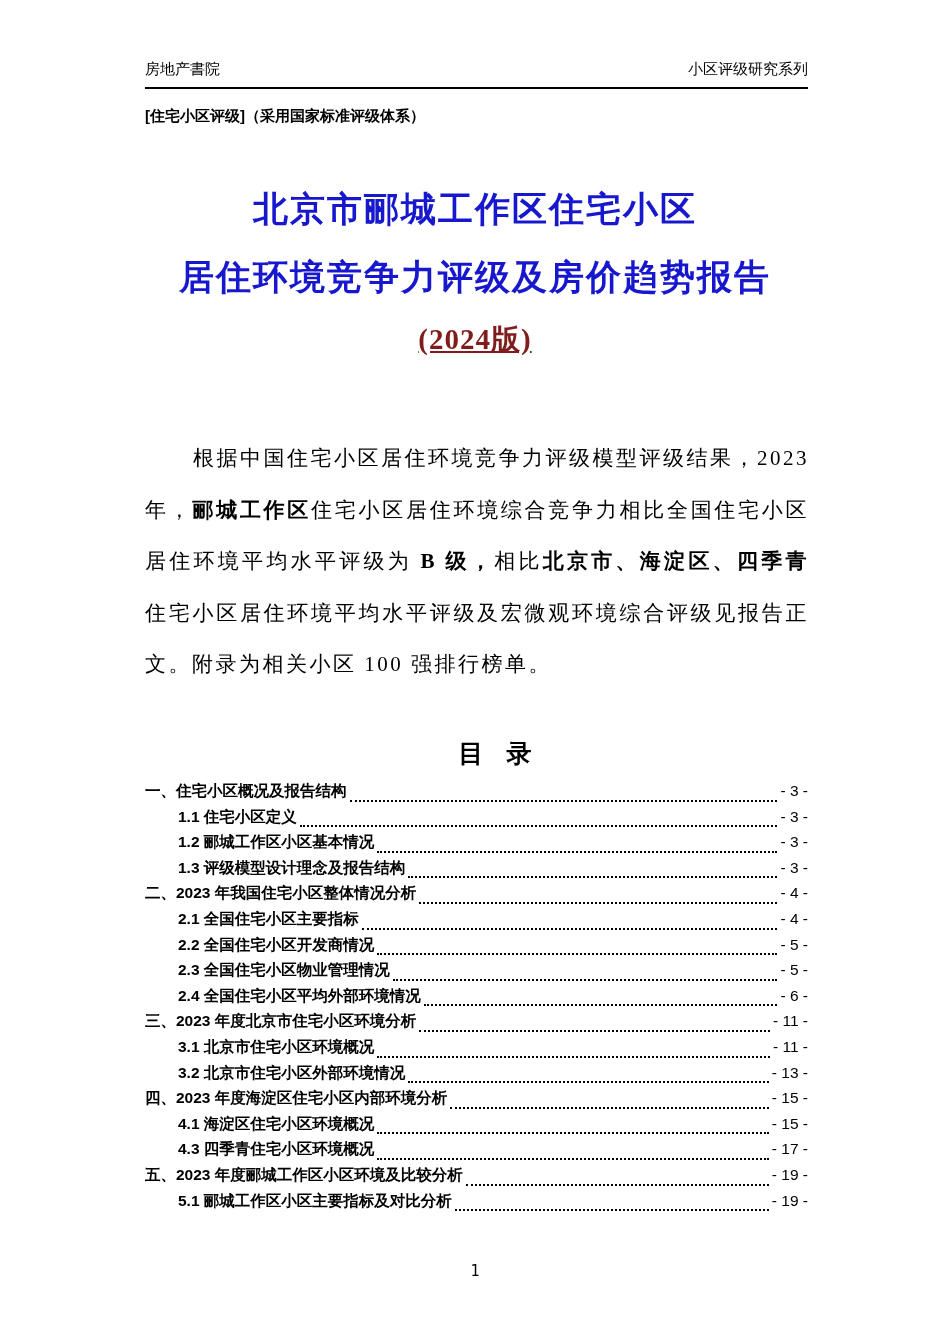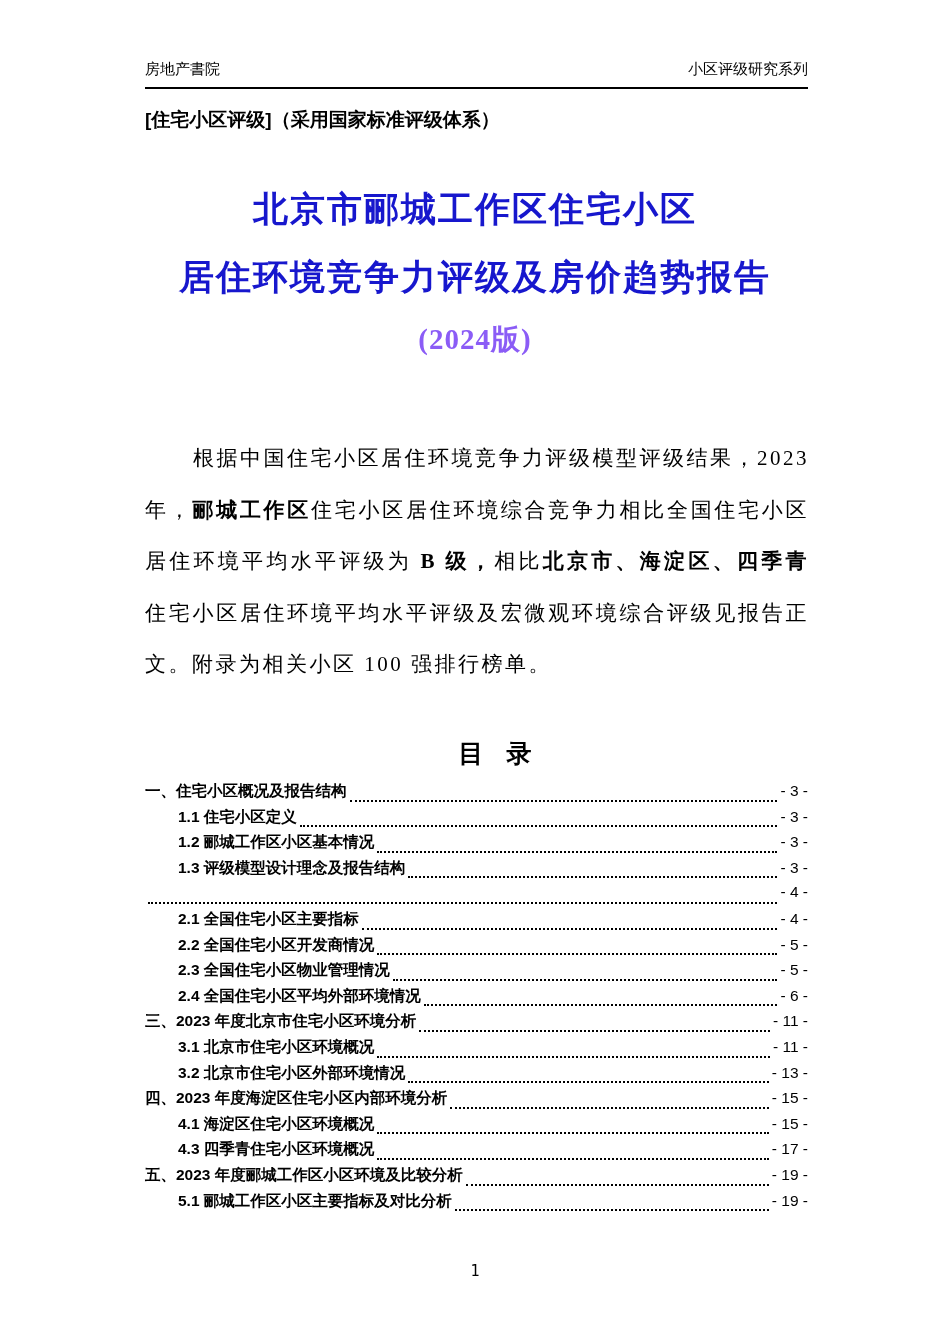--- a/index.html
+++ b/index.html
@@ -39,21 +39,21 @@
     border-top: 2.5px solid #000;
   }
 
   
   .bracket-subtitle {
     position: absolute;
     top: 107px;
     left: 145px;
     font-family: "Liberation Sans", "DejaVu Sans", sans-serif;
     font-weight: bold;
-    font-size: 19px;
+    font-size: 15px;
   }
 
   
   .title-line1, .title-line2, .title-edition {
     position: absolute;
     left: 0;
     width: 100%;
     text-align: center;
     font-weight: bold;
     letter-spacing: 2px;
@@ -150,21 +150,21 @@
   <div class="header-row">
     <span>房地产書院</span>
     <span>小区评级研究系列</span>
   </div>
   <div class="header-rule"></div>
 
   <div class="bracket-subtitle">[住宅小区评级]（采用国家标准评级体系）</div>
 
   <div class="title-line1" style="color:#1717CD;">北京市郦城工作区住宅小区</div>
   <div class="title-line2" style="color:#1717CD;">居住环境竞争力评级及房价趋势报告</div>
-  <div class="title-edition" style="color:#8b5cf6;">(2024版)</div>
+  <div class="title-edition" style="color:#7f1d1d;text-decoration:underline;">(2024版)</div>
 
   <div class="summary-paragraph"><span>根据中国住宅小区居住环境竞争力评级模型评级结果，2023 年，</span><span class="bold">郦城工作区</span><span>住宅小区居住环境综合竞争力相比全国住宅小区居住环境平均水平评级为 </span><span class="bold">B 级，</span><span>相比</span><span class="bold">北京市、海淀区、四季青</span><span>住宅小区居住环境平均水平评级及宏微观环境综合评级见报告正文。附录为相关小区 100 强排行榜单。</span></div>
 
   <div class="toc-heading">目 录</div>
 
   <div class="toc-list">
     <div class="toc-row l1">
       <span class="toc-label">一、住宅小区概况及报告结构</span>
       <span class="toc-dots"></span>
       <span class="toc-page">- 3 -</span>
@@ -178,20 +178,21 @@
       <span class="toc-label">1.2 郦城工作区小区基本情况</span>
       <span class="toc-dots"></span>
       <span class="toc-page">- 3 -</span>
     </div>
     <div class="toc-row l2">
       <span class="toc-label">1.3 评级模型设计理念及报告结构</span>
       <span class="toc-dots"></span>
       <span class="toc-page">- 3 -</span>
     </div>
     <div class="toc-row l1">
+      <span class="toc-label">二、2023 年我国住宅小区整体情况分析</span>
       <span class="toc-dots"></span>
       <span class="toc-page">- 4 -</span>
     </div>
     <div class="toc-row l2">
       <span class="toc-label">2.1 全国住宅小区主要指标</span>
       <span class="toc-dots"></span>
       <span class="toc-page">- 4 -</span>
     </div>
     <div class="toc-row l2">
       <span class="toc-label">2.2 全国住宅小区开发商情况</span>

